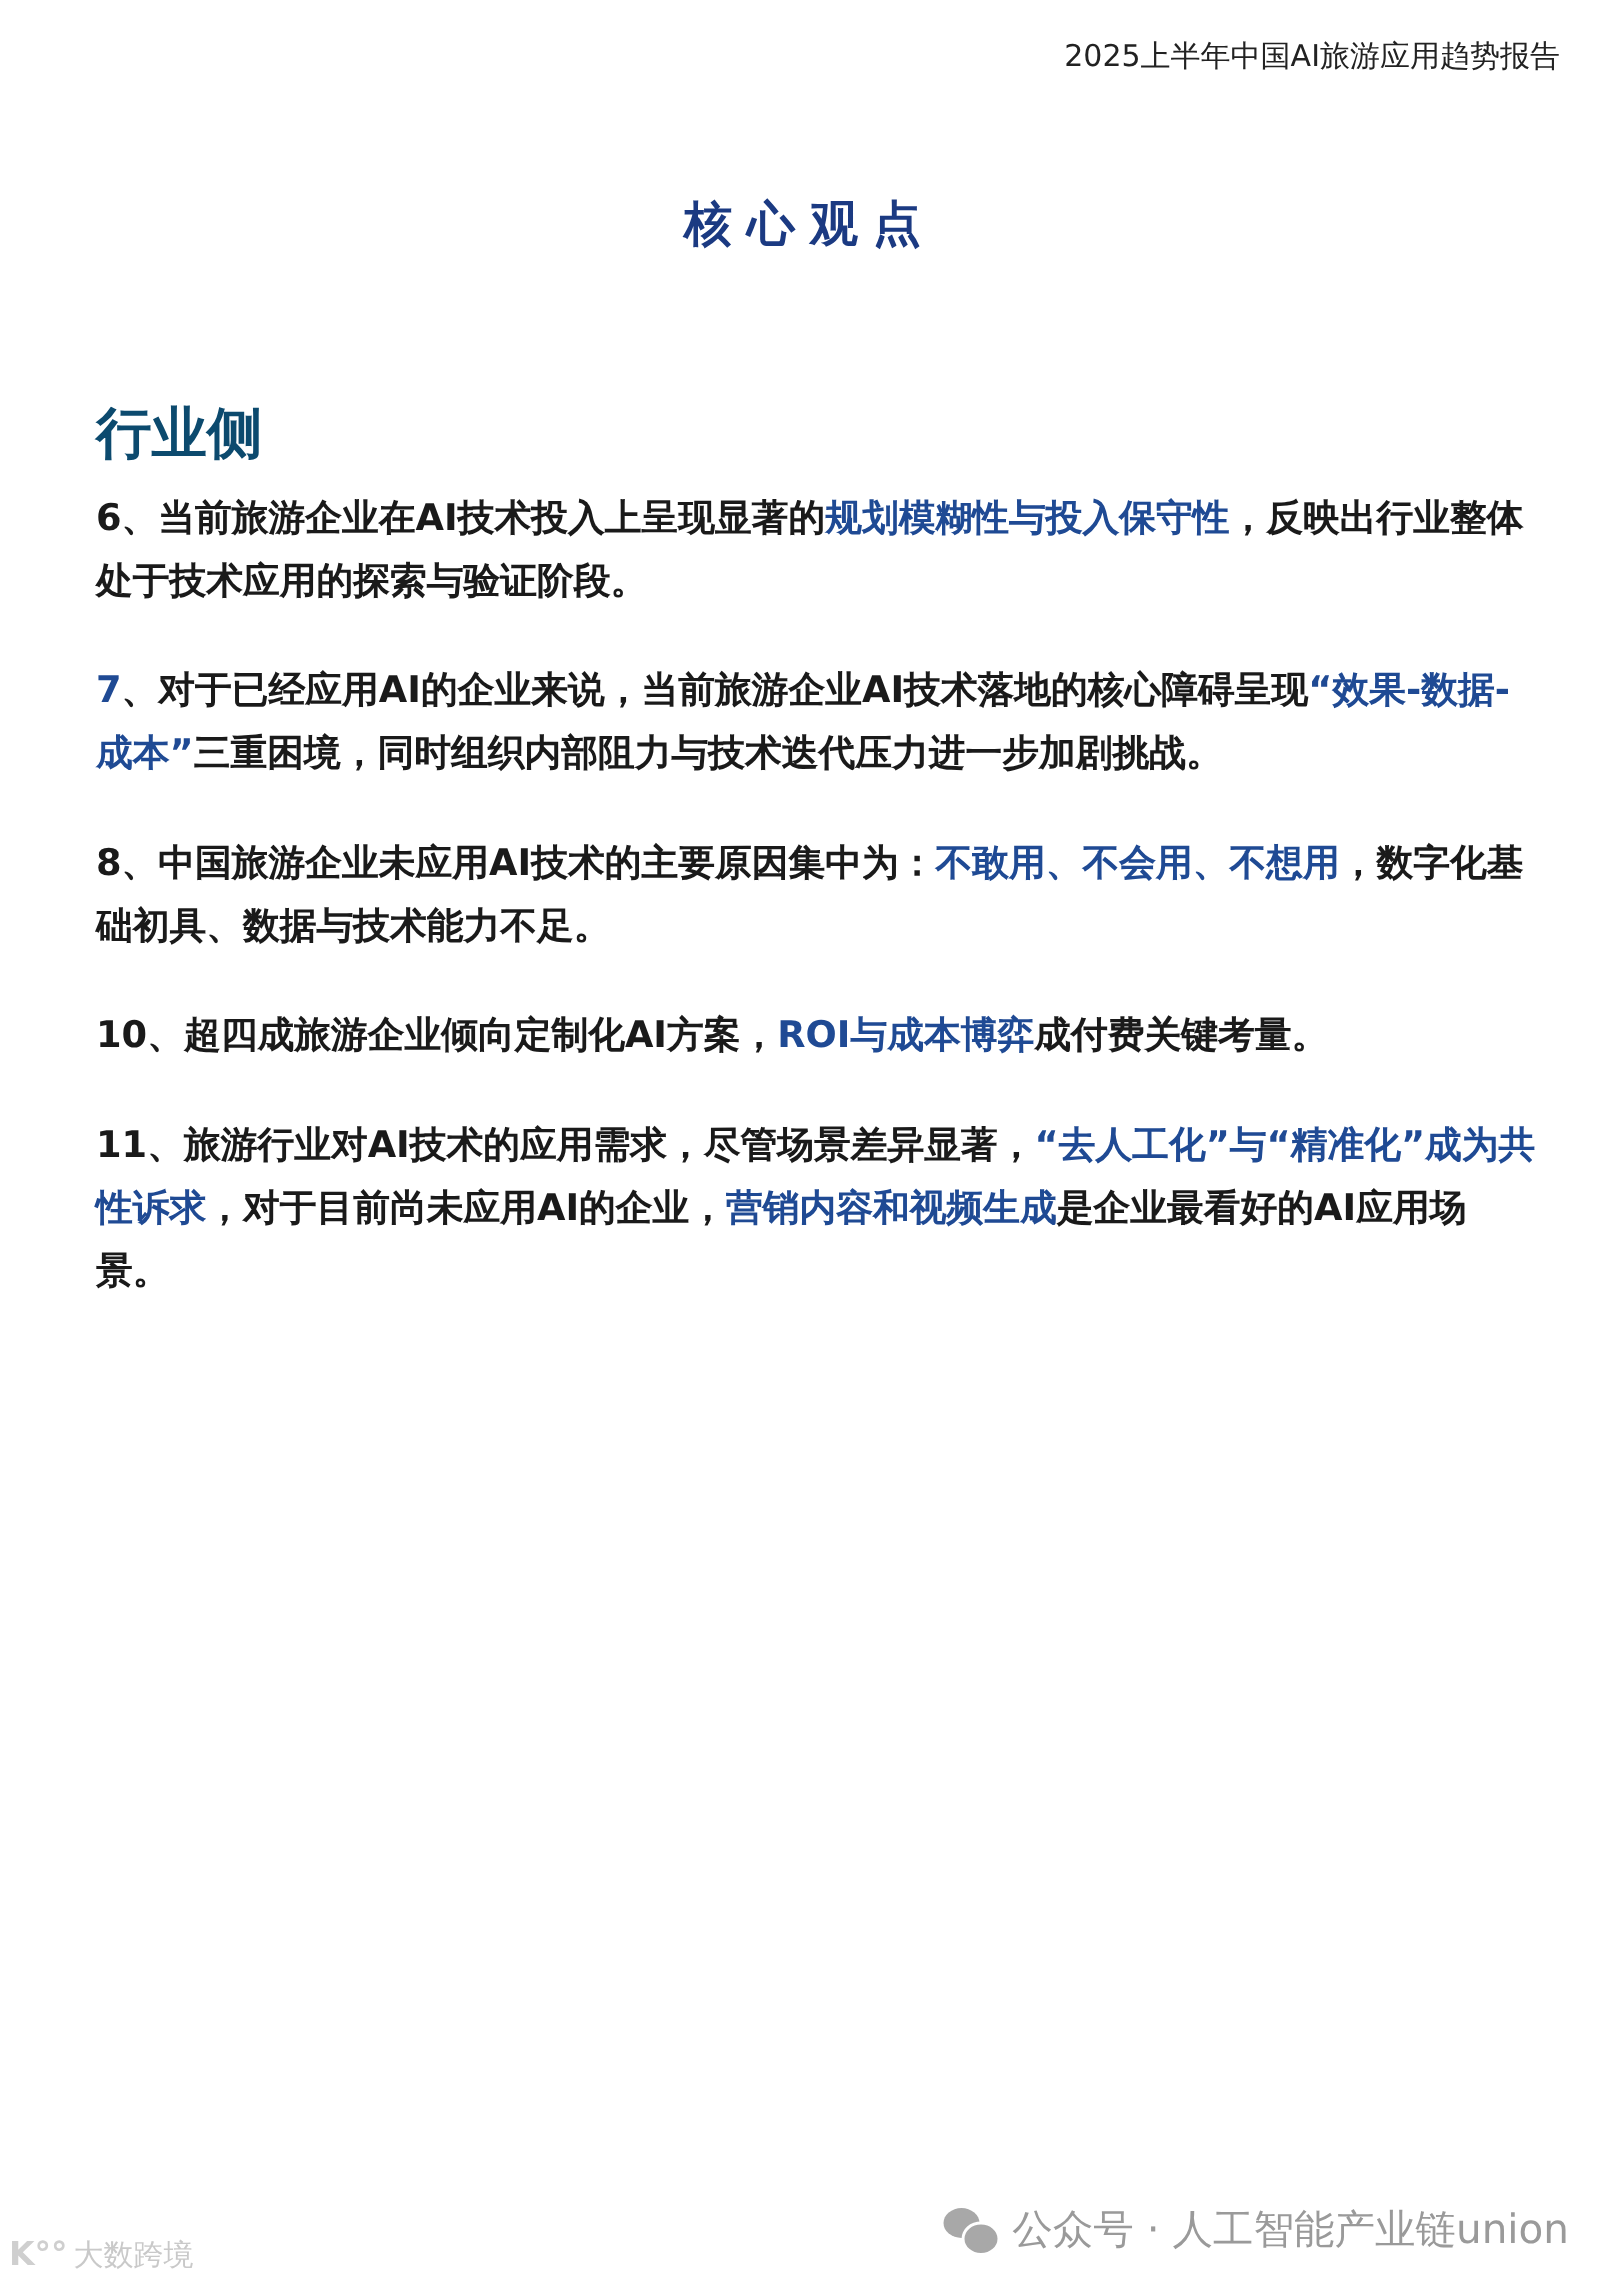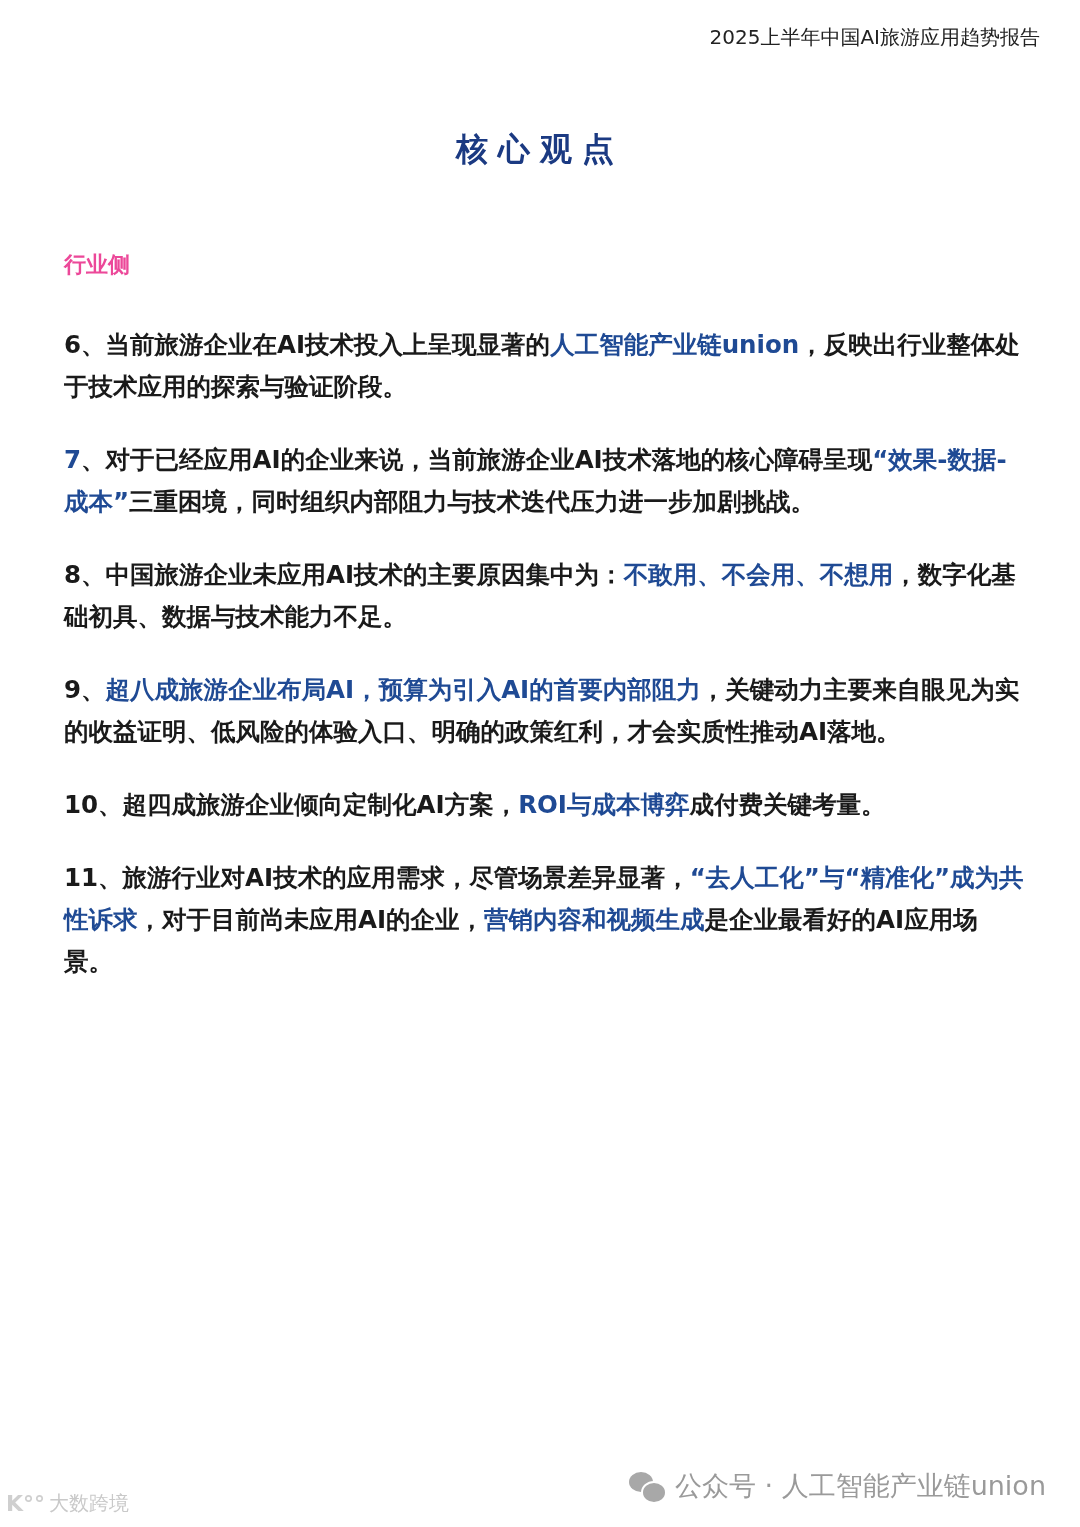--- a/index.html
+++ b/index.html
@@ -11,22 +11,22 @@
   .header-title {
     position: absolute; right: 40px; top: 24px;
     font-size: 20px; color: #222; letter-spacing: 0px; text-align: right;
   }
   .page-title {
     position: absolute; left: 0; right: 0; top: 128px;
     text-align: center; font-size: 32px; font-weight: bold;
     color: #1b3a82; letter-spacing: 10px;
   }
   .section-heading {
-    position: absolute; left: 64px; top: 250px;
-    font-size: 22px; color: #ec4899; font-weight: bold;
+    position: absolute; left: 64px; top: 264px;
+    font-size: 37px; color: #0c4a6e; font-weight: bold;
   }
   .points { position: absolute; left: 64px; top: 324px; width: 960px; }
   .point {
     font-size: 24.5px; line-height: 42px; font-weight: bold;
     color: #1a1a1a; margin: 0 0 31px 0; word-break: break-all;
   }
   .hl { color: #1f4a94; }
   .footer-left {
     position: absolute; left: 6px; bottom: 10px;
     font-size: 20px; color: #c9c9c9; display: flex; align-items: center; gap: 4px;
@@ -43,24 +43,23 @@
 </head>
 <body>
 
 <div class="header-title">2025上半年中国AI旅游应用趋势报告</div>
 
 <div class="page-title">核心观点</div>
 
 <div class="section-heading">行业侧</div>
 
 <div class="points" id="points">
-    <p class="point"><span>6、当前旅游企业在AI技术投入上呈现显著的</span><span class="hl">人工智能产业链union</span><span>，反映出行业整体处于技术应用的探索与验证阶段。</span></p>
+    <p class="point"><span>6、当前旅游企业在AI技术投入上呈现显著的</span><span class="hl">规划模糊性与投入保守性</span><span>，反映出行业整体处于技术应用的探索与验证阶段。</span></p>
     <p class="point"><span class="hl">7</span><span>、对于已经应用AI的企业来说，当前旅游企业AI技术落地的核心障碍呈现</span><span class="hl">“效果-数据-成本”</span><span>三重困境，同时组织内部阻力与技术迭代压力进一步加剧挑战。</span></p>
     <p class="point"><span>8、中国旅游企业未应用AI技术的主要原因集中为：</span><span class="hl">不敢用、不会用、不想用</span><span>，数字化基础初具、数据与技术能力不足。</span></p>
-    <p class="point"><span>9、</span><span class="hl">超八成旅游企业布局AI，预算为引入AI的首要内部阻力</span><span>，关键动力主要来自眼见为实的收益证明、低风险的体验入口、明确的政策红利，才会实质性推动AI落地。</span></p>
     <p class="point"><span>10、超四成旅游企业倾向定制化AI方案，</span><span class="hl">ROI与成本博弈</span><span>成付费关键考量。</span></p>
     <p class="point"><span>11、旅游行业对AI技术的应用需求，尽管场景差异显著，</span><span class="hl">“去人工化”与“精准化”成为共性诉求</span><span>，对于目前尚未应用AI的企业，</span><span class="hl">营销内容和视频生成</span><span>是企业最看好的AI应用场景。</span></p>
   </div>
 
 <div class="footer-right">
   <span class="wechat-icon">
       <span class="b1"></span>
       <span class="b2"></span>
     </span>
   <span>公众号 · 人工智能产业链union</span>

